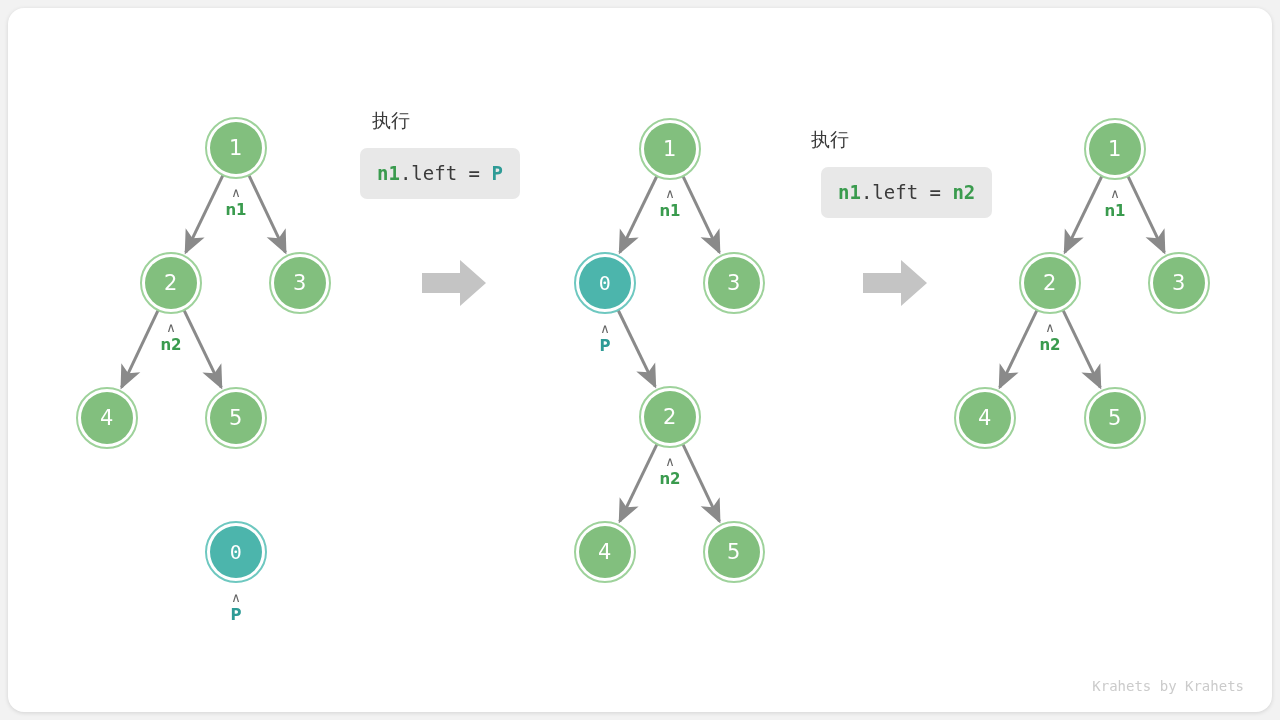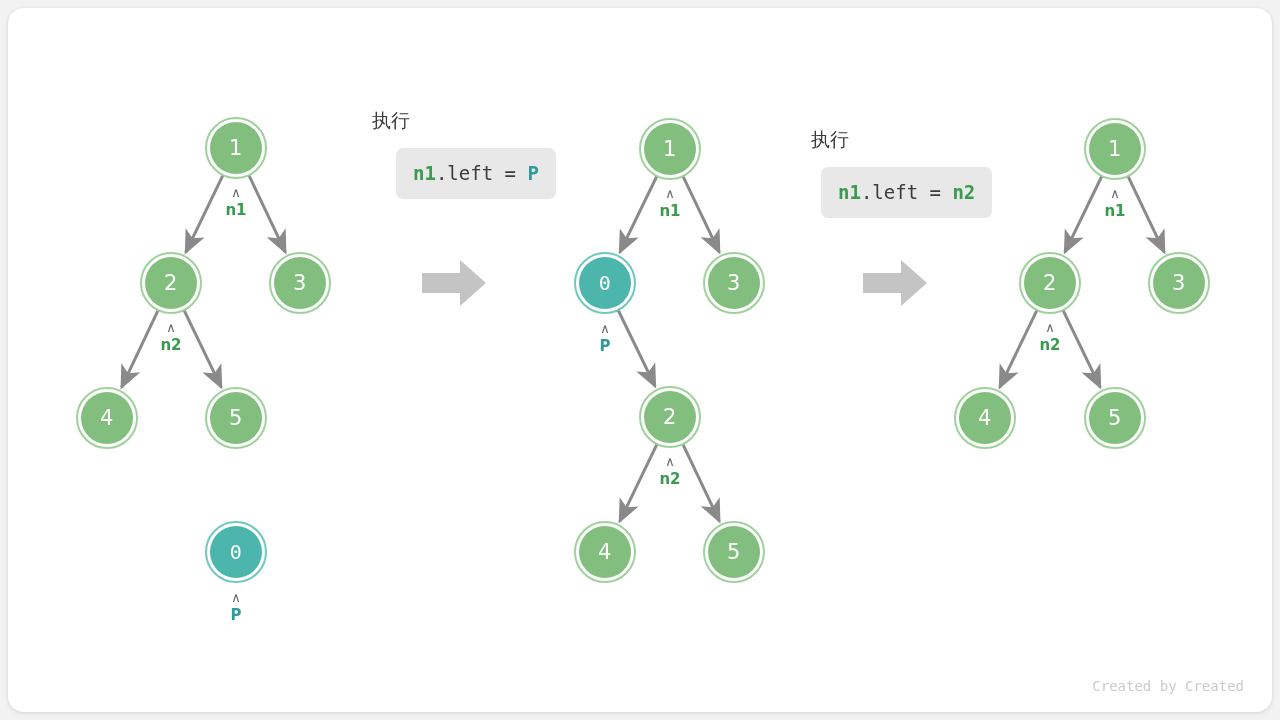--- a/index.html
+++ b/index.html
@@ -267,36 +267,36 @@
         <div class="ptr" style="left: 163px; top: 315px;"><span class="caret">∧</span><span>n2</span></div>
         <div class="ptr tealtext" style="left: 228px; top: 585px;"><span class="caret">∧</span><span>P</span></div>
         <div class="ptr" style="left: 662px; top: 181px;"><span class="caret">∧</span><span>n1</span></div>
         <div class="ptr tealtext" style="left: 597px; top: 316px;"><span class="caret">∧</span><span>P</span></div>
         <div class="ptr" style="left: 662px; top: 449px;"><span class="caret">∧</span><span>n2</span></div>
         <div class="ptr" style="left: 1107px; top: 181px;"><span class="caret">∧</span><span>n1</span></div>
         <div class="ptr" style="left: 1042px; top: 315px;"><span class="caret">∧</span><span>n2</span></div>
       </div>
     <div id="steps-layer">
         <div class="exec-label" style="left: 364px; top: 100px;">执行</div>
-        <div class="codebox" style="left: 352px; top: 140px; margin-left: 36px;">
+        <div class="codebox" style="left: 352px; top: 140px;">
           <div><span class="v-green">n1</span><span>.left = </span><span class="v-teal">P</span></div>
         </div>
         <div class="exec-label" style="left: 803px; top: 119px;">执行</div>
         <div class="codebox" style="left: 797px; top: 159px; margin-left: 16px;">
           <div><span class="v-green">n1</span><span>.left = </span><span class="v-green">n2</span></div>
         </div>
       </div>
     <div id="arrows-layer">
         <div class="bigarrow" style="left: 414px; top: 252px;">
           <svg viewBox="0 0 64 46" xmlns="http://www.w3.org/2000/svg">
             <path d="M0,13 L38,13 L38,0 L64,23 L38,46 L38,33 L0,33 Z" fill="#c4c4c4"></path>
           </svg>
         </div>
         <div class="bigarrow" style="left: 855px; top: 252px;">
           <svg viewBox="0 0 64 46" xmlns="http://www.w3.org/2000/svg">
             <path d="M0,13 L38,13 L38,0 L64,23 L38,46 L38,33 L0,33 Z" fill="#c4c4c4"></path>
           </svg>
         </div>
       </div>
 
-    <div id="credit">Created by Created</div>
+    <div id="credit">Krahets by Krahets</div>
   </div>
 </div>
 
 </body></html>

